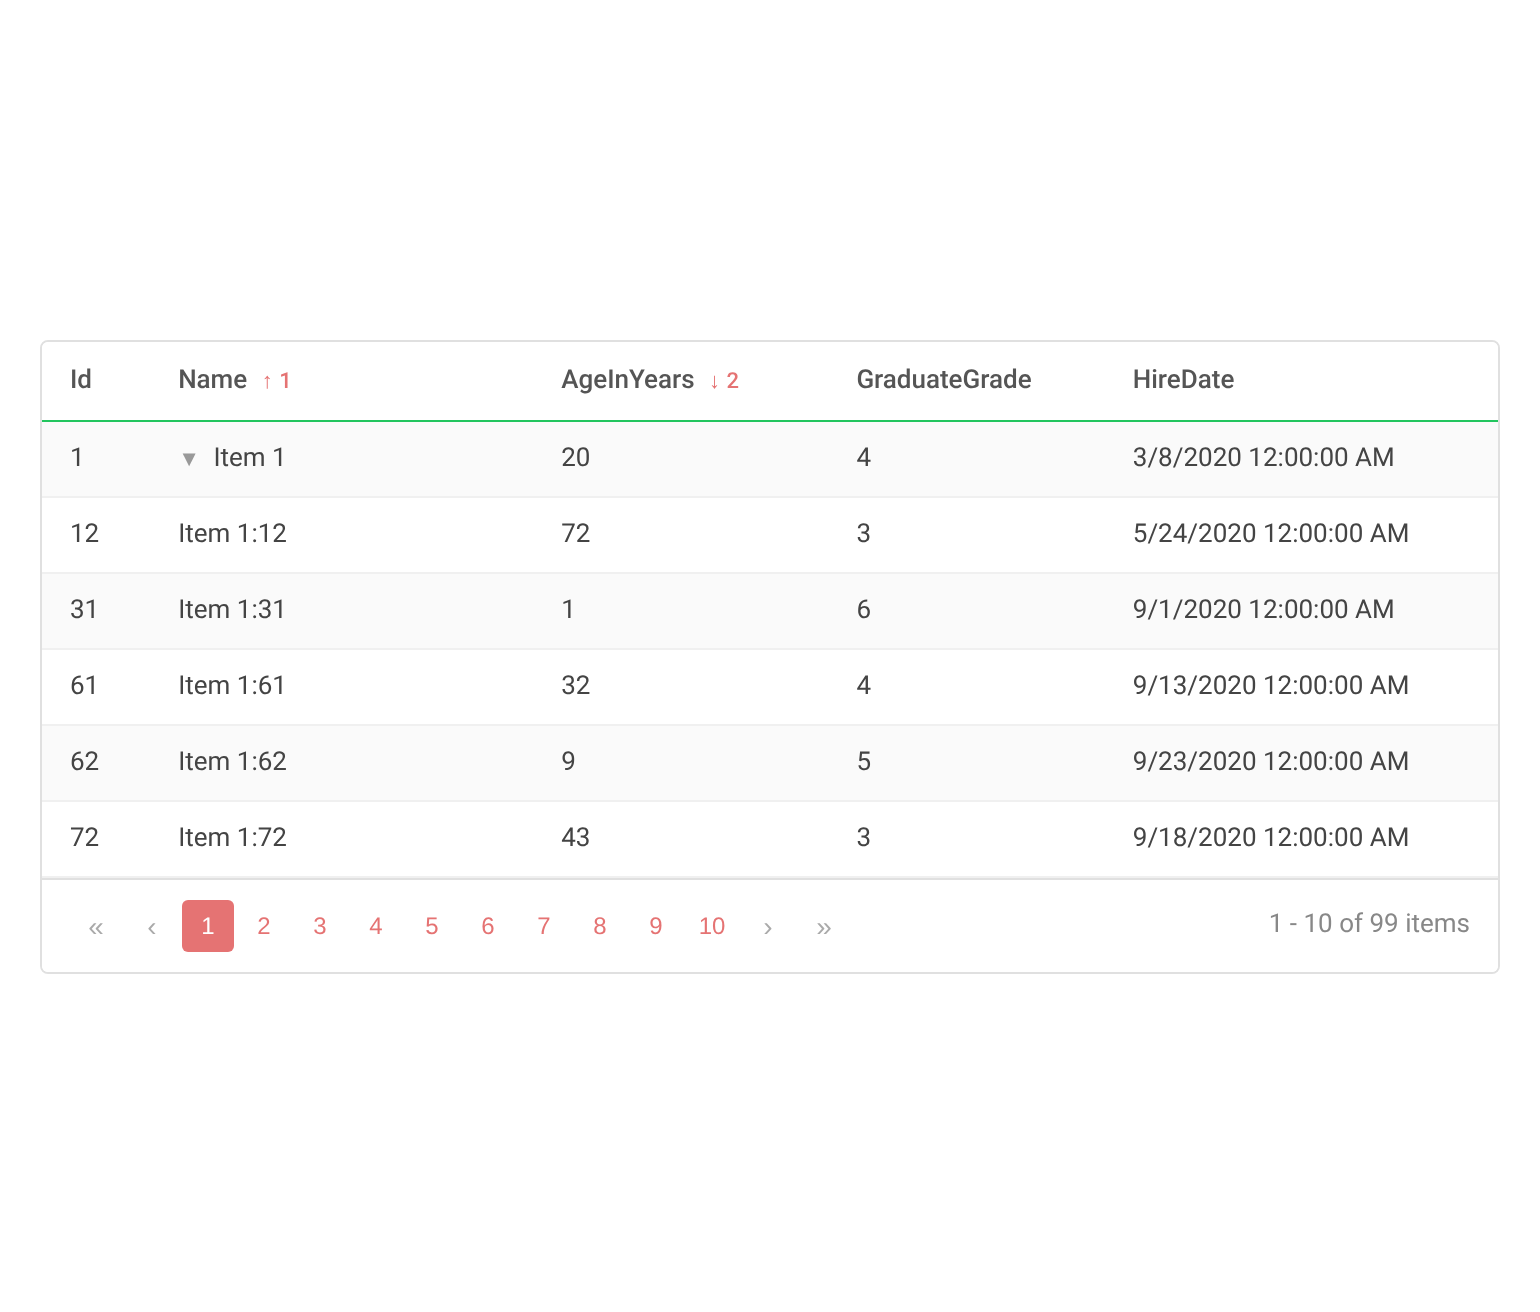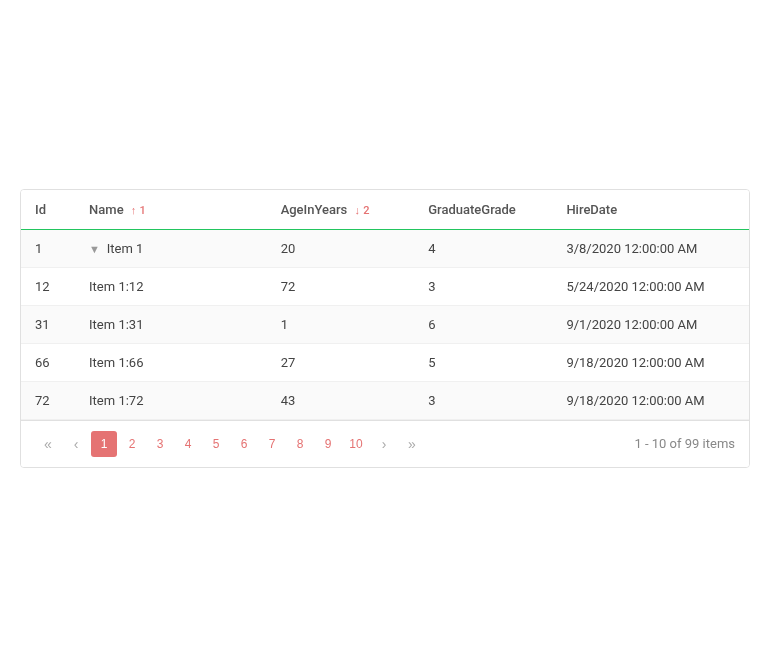--- a/index.html
+++ b/index.html
@@ -155,25 +155,32 @@
           <td class="col-hire">5/24/2020 12:00:00 AM</td>
         </tr>
         <tr>
           <td class="col-id">31</td>
           <td class="col-name">Item 1:31</td>
           <td class="col-age">1</td>
           <td class="col-grade">6</td>
           <td class="col-hire">9/1/2020 12:00:00 AM</td>
         </tr>
         <tr>
-          <td class="col-id">66</td>
-          <td class="col-name">Item 1:66</td>
-          <td class="col-age">27</td>
+          <td class="col-id">61</td>
+          <td class="col-name">Item 1:61</td>
+          <td class="col-age">32</td>
+          <td class="col-grade">4</td>
+          <td class="col-hire">9/13/2020 12:00:00 AM</td>
+        </tr>
+        <tr>
+          <td class="col-id">62</td>
+          <td class="col-name">Item 1:62</td>
+          <td class="col-age">9</td>
           <td class="col-grade">5</td>
-          <td class="col-hire">9/18/2020 12:00:00 AM</td>
+          <td class="col-hire">9/23/2020 12:00:00 AM</td>
         </tr>
         <tr>
           <td class="col-id">72</td>
           <td class="col-name">Item 1:72</td>
           <td class="col-age">43</td>
           <td class="col-grade">3</td>
           <td class="col-hire">9/18/2020 12:00:00 AM</td>
         </tr>
       </tbody>
   </table>

